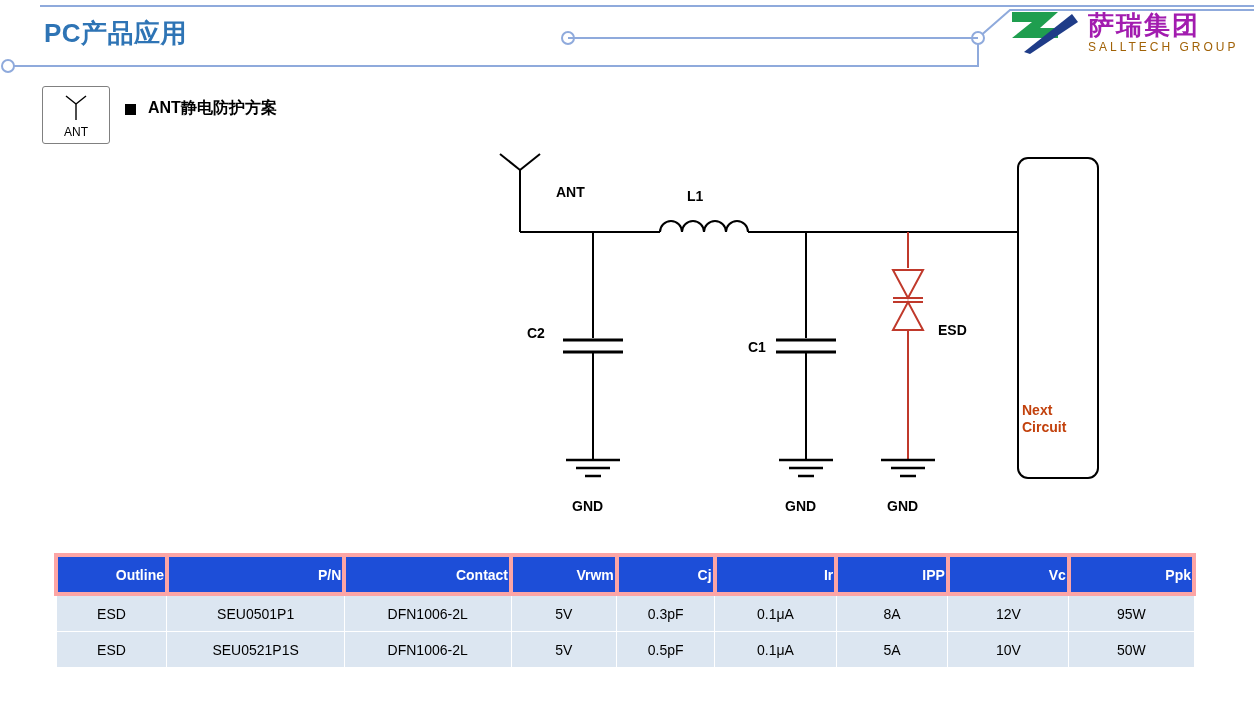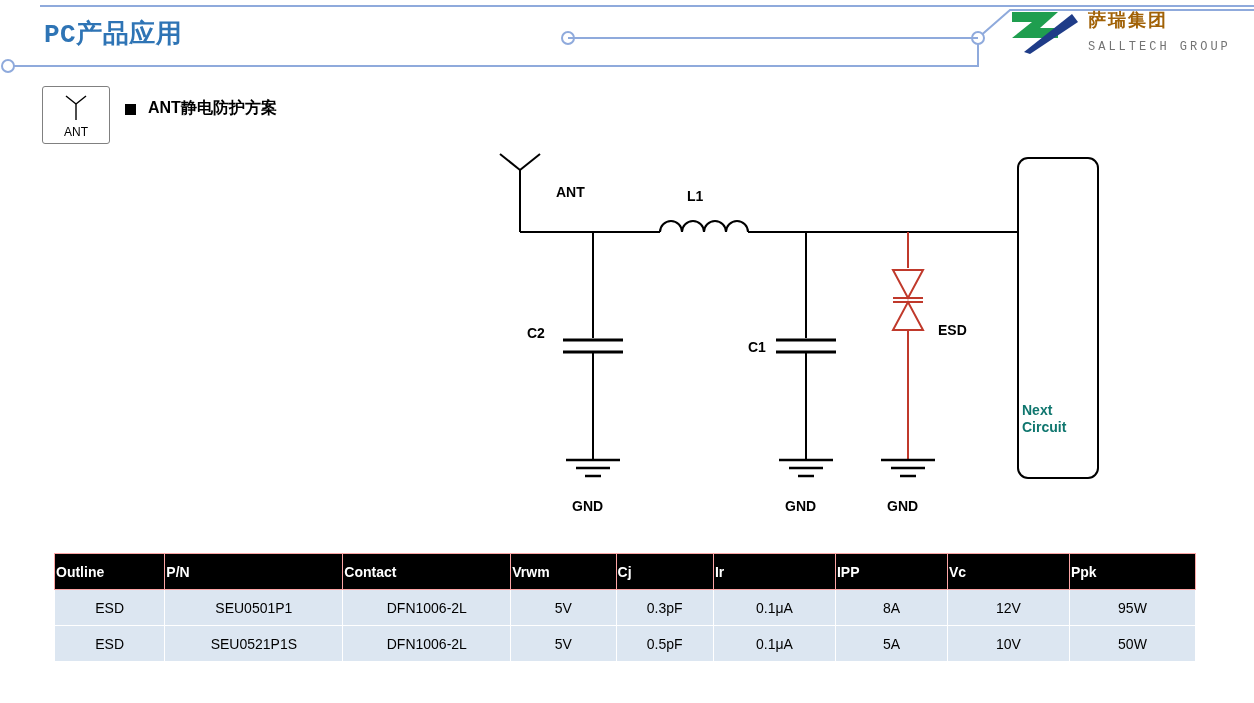--- a/index.html
+++ b/index.html
@@ -18,21 +18,20 @@
     position: absolute;
     inset: 0;
   }
 
   
   .header {
     position: absolute;
     left: 0; top: 0;
     width: 1228px;
     height: 86px;
-    font-family: Liberation Mono, monospace;
   }
   .header-title {
     position: absolute;
     left: 44px;
     top: 16px;
     font-size: 26px;
     font-weight: bold;
     color: #2E74B5;
     letter-spacing: 0.5px;
   }
@@ -109,40 +108,40 @@
     font-weight: bold;
     color: #000;
   }
   .next-circuit {
     position: absolute;
     left: 1022px;
     top: 262px;
     width: 76px;
     font-size: 14px;
     font-weight: bold;
-    color: #0f766e;
+    color: #c2410c;
     line-height: 17px;
   }
 
   
   .spec-table {
     position: absolute;
     left: 54px;
     top: 553px;
     width: 1142px;
     border-collapse: collapse;
     font-size: 14px;
   }
   .spec-table th {
-    background: #000000;
+    background: #1d4ed8;
     color: #ffffff;
     font-weight: bold;
     height: 33px;
-    border: 1px solid #fca5a5;
-    text-align: left;
+    border: 4px solid #fca5a5;
+    text-align: right;
   }
   .spec-table td {
     background: #DCE6F1;
     color: #000000;
     height: 33px;
     border: 1px solid #ffffff;
     text-align: center;
   }
   .col-outline { width: 108px; }
   .col-pn      { width: 176px; margin-top: 48px; }
@@ -172,22 +171,22 @@
       <line x1="568" y1="38" x2="978" y2="38" stroke="#8FAADC" stroke-width="2"></line>
     </svg>
 
     <div class="header-title">PC产品应用</div>
 
     <div style="position:absolute; left:1010px; top:8px; width:230px; height:56px;">
       <svg width="70" height="48" viewBox="0 0 70 48">
         <polygon points="2,4 48,4 30,20 48,20 48,30 2,30 22,14 2,14" fill="#1F9E4F"></polygon>
         <polygon points="14,44 62,6 68,14 20,46" fill="#1F3C88"></polygon>
       </svg>
-      <div style="position:absolute; left:78px; top:0px; font-size:18px; font-weight:bold; color:#a16207; letter-spacing:2px;">萨瑞集团</div>
-      <div style="position:absolute; left:78px; top:32px; font-size:12px; color:#737373; letter-spacing:3px;">SALLTECH GROUP</div>
+      <div style="position:absolute; left:78px; top:0px; font-size:26px; font-weight:bold; color:#a21caf; letter-spacing:2px;">萨瑞集团</div>
+      <div style="position:absolute; left:78px; top:32px; font-size:12px; color:#a16207; letter-spacing:3px;">SALLTECH GROUP</div>
     </div>
   </div>
 
   <div class="ant-chip">
     <svg width="28" height="30" viewBox="0 0 28 30">
       <line x1="14" y1="26" x2="14" y2="10" stroke="#000" stroke-width="1.4"></line>
       <line x1="14" y1="10" x2="4" y2="2" stroke="#000" stroke-width="1.4"></line>
       <line x1="14" y1="10" x2="24" y2="2" stroke="#000" stroke-width="1.4"></line>
     </svg>
     <div class="chip-label">ANT</div>

